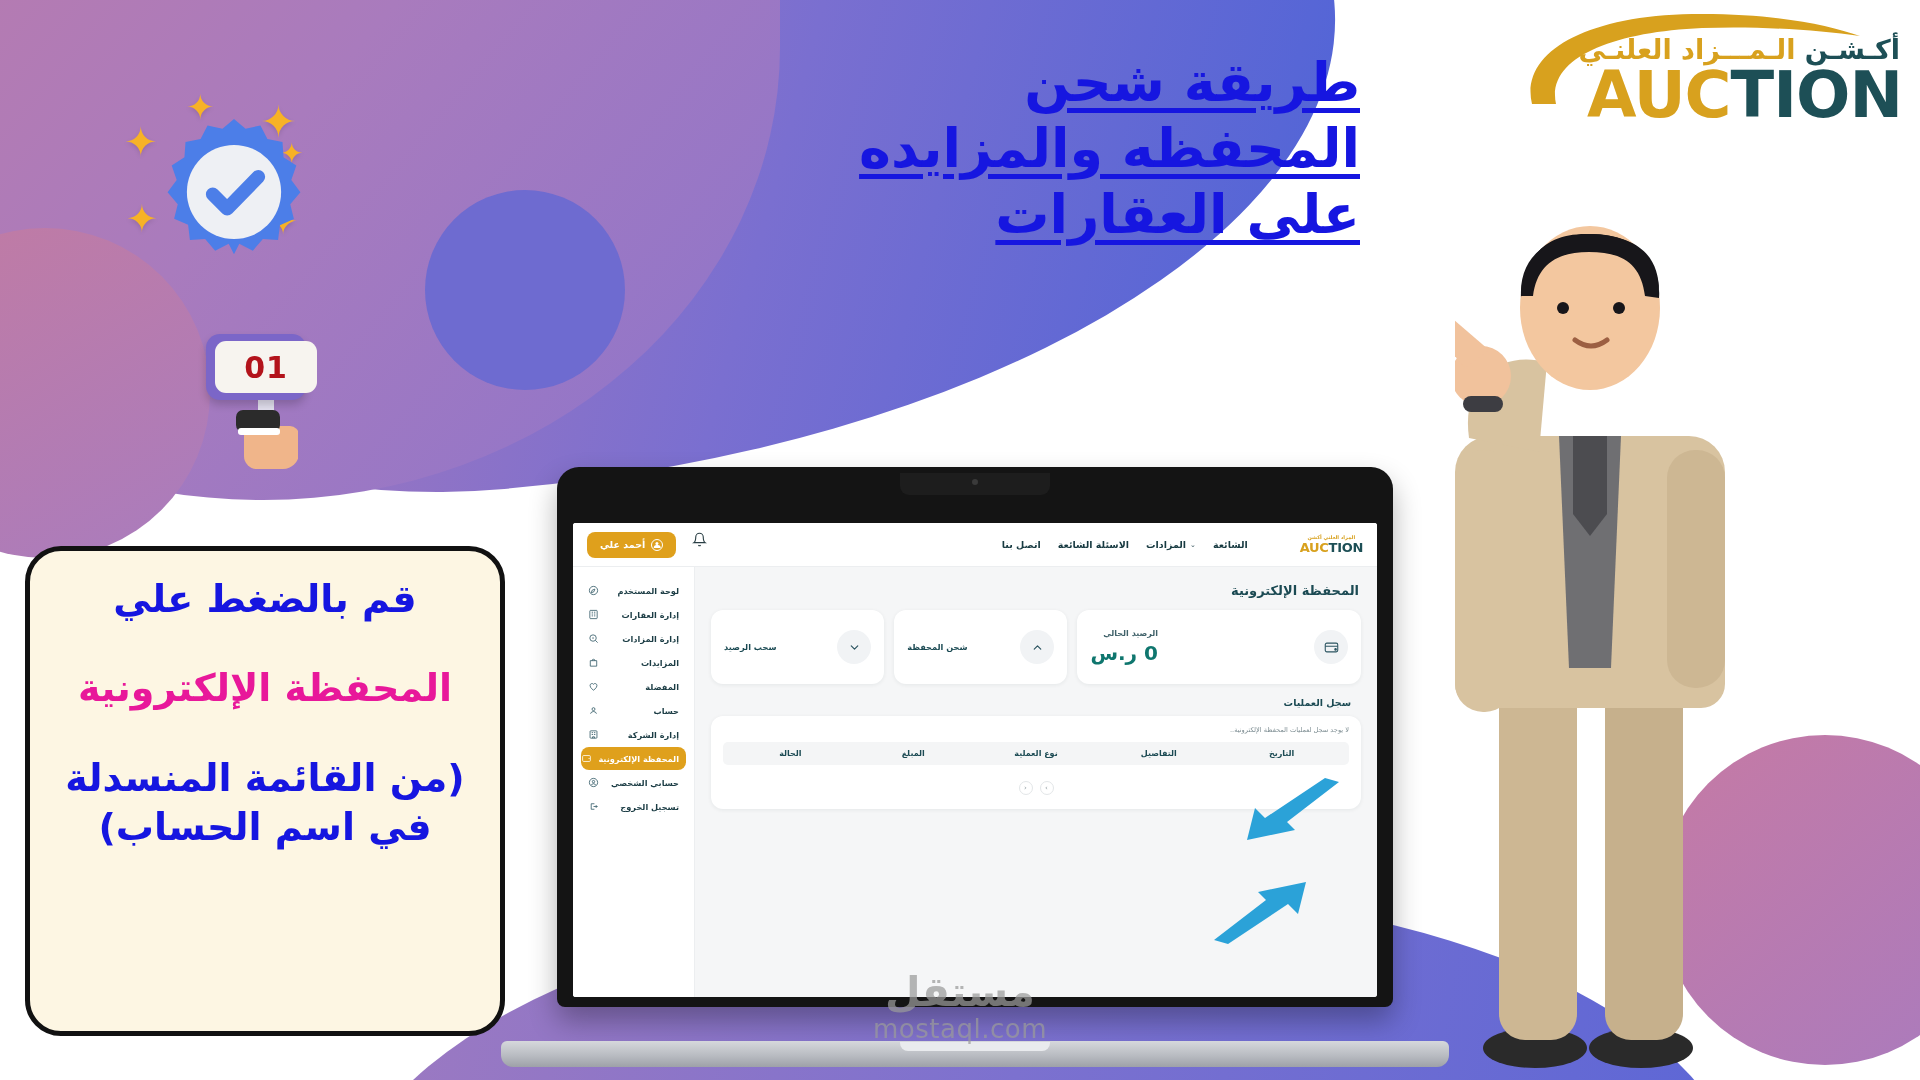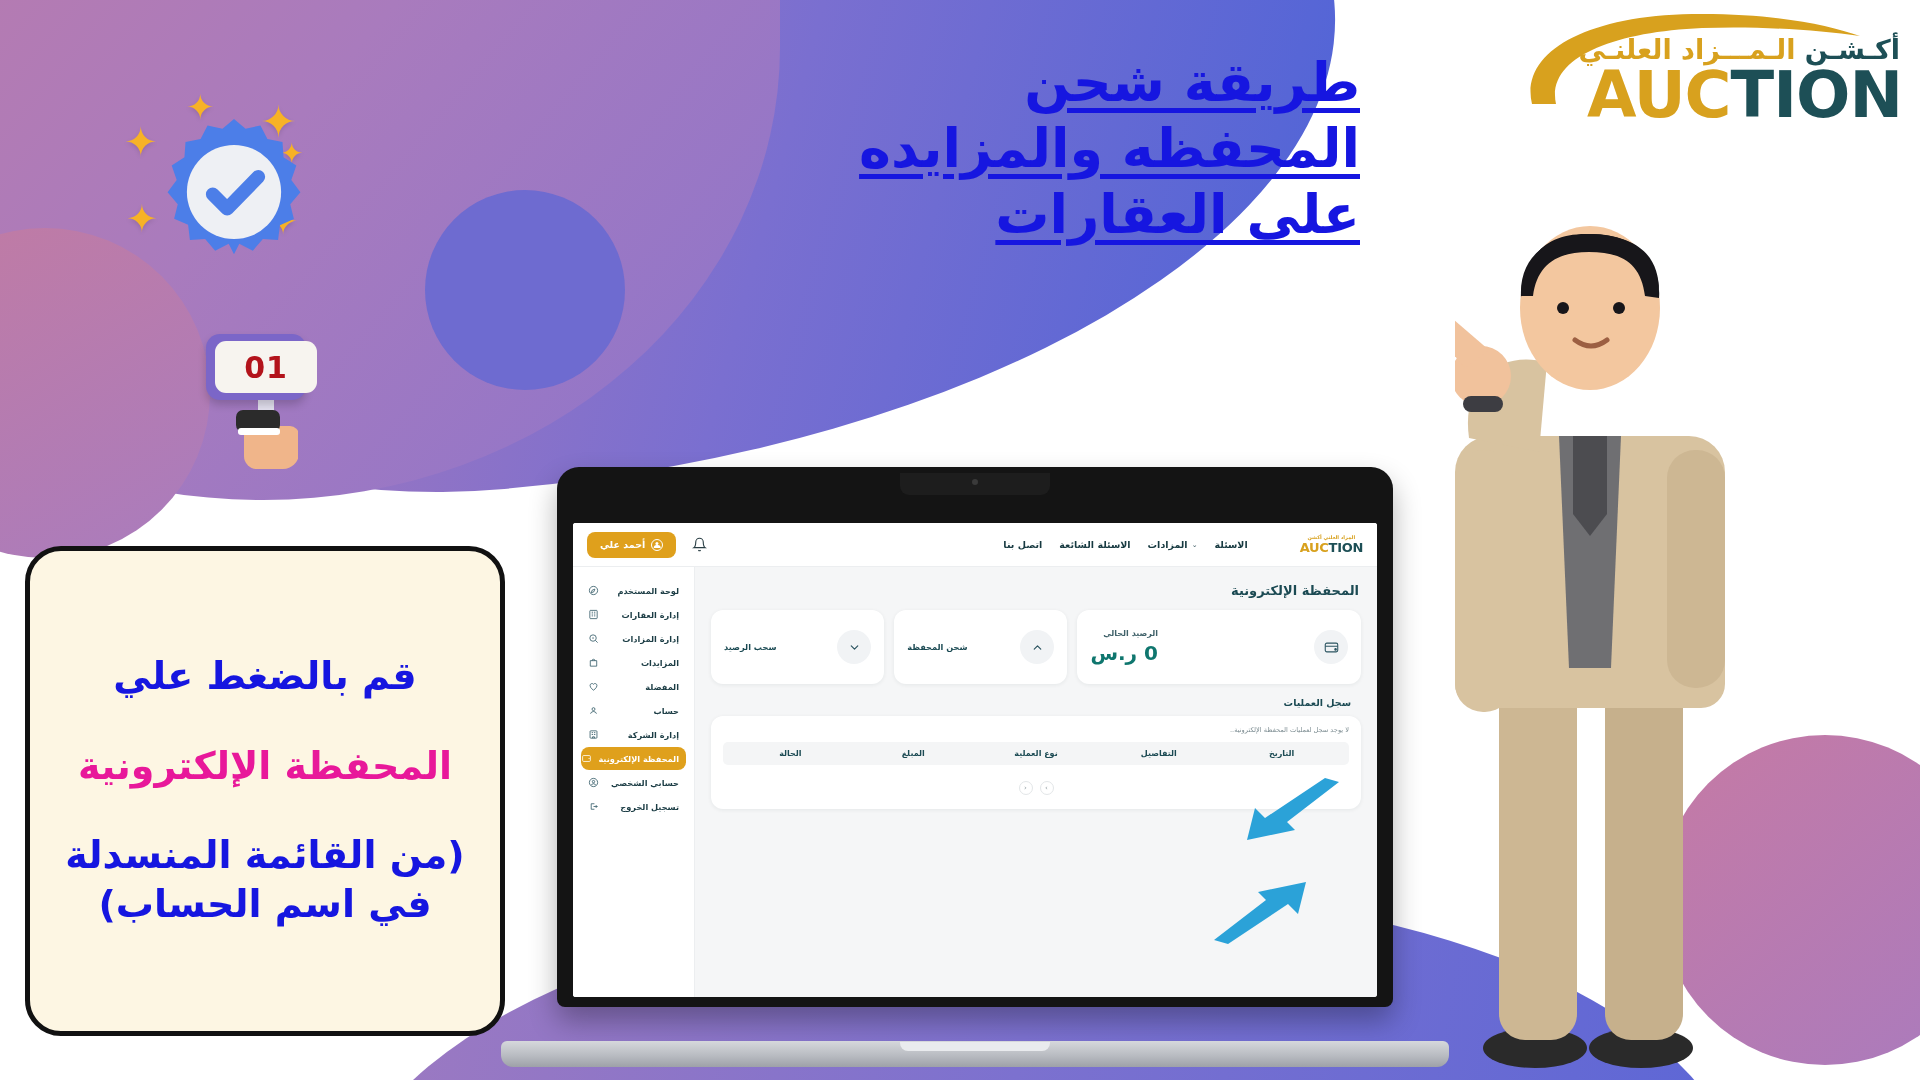--- a/index.html
+++ b/index.html
@@ -68,21 +68,21 @@
     background:#f7f4ef;display:flex;align-items:center;justify-content:center;
     color:#b3131b;font-size:30px;font-weight:bold;letter-spacing:1px;
   }
   .sign-pole{position:absolute;left:52px;top:58px;width:16px;height:48px;background:#e3e0ef;border-radius:3px;}
   .sign-hand{position:absolute;left:30px;top:76px;width:62px;height:66px;}
 
   
   .card{
     position:absolute;left:25px;top:546px;width:480px;height:490px;
     background:#fdf6e3;border:5px solid #111;border-radius:36px;
-    display:flex;flex-direction:column;align-items:center;justify-content:center;
+    display:flex;flex-direction:column;align-items:center;justify-content:flex-start;
     direction:rtl;text-align:center;padding:24px 28px;gap:40px;
   }
   .card-l1{font-size:38px;font-weight:bold;color:#1616e0;line-height:1.3;}
   .card-l2{font-size:38px;font-weight:bold;color:#e8189a;line-height:1.3;}
   .card-l3{font-size:38px;font-weight:bold;color:#1616e0;line-height:1.3;}
 
   
   .laptop{position:absolute;left:549px;top:467px;width:852px;height:600px;}
   .lid{
     position:absolute;left:8px;top:0;width:836px;height:540px;background:#141414;
@@ -106,21 +106,21 @@
     display:flex;align-items:center;padding:0 14px;gap:0;border-bottom:1px solid #eceef0;
   }
   .nav-logo{display:flex;flex-direction:column;align-items:center;margin-left:6px;}
   .nav-logo-ar{font-size:5px;color:#d8a11e;font-weight:bold;letter-spacing:.3px;}
   .nav-logo-main{font-size:13px;font-weight:bold;letter-spacing:-.3px;}
   .nav-logo-main .a{color:#d8a11e;}
   .nav-logo-main .b{color:#1d4f56;}
   .nav-links{display:flex;align-items:center;gap:17px;margin-right:46px;}
   .nav-link{font-size:9.5px;font-weight:bold;color:#173a41;white-space:nowrap;display:flex;align-items:center;gap:4px;}
   .nav-caret{font-size:7px;color:#5d767c;}
-  .nav-right{margin-right:auto;display:flex;align-items:center;gap:16px;}
+  .nav-right{margin-right:auto;display:flex;gap:16px;}
   .bell{width:15px;height:15px;color:#2a3f45;}
   .user-btn{
     background:#dfa01c;color:#fff;border-radius:8px;padding:7px 13px;
     font-size:9.5px;font-weight:bold;display:flex;align-items:center;gap:6px;white-space:nowrap;
   }
   .user-ico{width:12px;height:12px;border:1.3px solid #fff;border-radius:50%;position:relative;flex:none;}
   .user-ico::after{content:"";position:absolute;left:50%;top:2.5px;transform:translateX(-50%);width:3.2px;height:3.2px;border-radius:50%;background:#fff;}
   .user-ico::before{content:"";position:absolute;left:50%;bottom:1.2px;transform:translateX(-50%);width:6.6px;height:3.4px;border-radius:3.3px 3.3px 0 0;background:#fff;}
 
   .body-row{position:absolute;left:0;top:44px;right:0;bottom:0;display:flex;}
@@ -248,21 +248,21 @@
         <div class="page">
 
           <div class="navbar">
             <div class="nav-logo">
               <div class="nav-logo-ar">المزاد العلني أكشن</div>
               <div class="nav-logo-main"><span class="a">AUC</span><span class="b">TION</span></div>
             </div>
 
             <div class="nav-links">
               <div class="nav-link">
-                <span>الاسئلة</span>
+                <span>الشائعة</span>
               </div>
               <div class="nav-link">
                 <span class="nav-caret">⌄</span>
                 <span>المزادات</span>
               </div>
               <div class="nav-link">
                 <span>الاسئلة الشائعة</span>
               </div>
               <div class="nav-link">
                 <span>اتصل بنا</span>
@@ -443,14 +443,18 @@
     <path d="M10 168 l-34 -40 14 -16 44 38 z" fill="#f1c29c"></path>
     <rect x="8" y="196" width="40" height="16" rx="8" fill="#3d3d42"></rect>
     <ellipse cx="135" cy="108" rx="70" ry="82" fill="#f3c79f"></ellipse>
     <path d="M66 98 C62 26 206 16 204 98 C206 60 188 36 136 34 C88 32 70 58 66 98 z" fill="#17161a"></path>
     <path d="M66 96 C64 52 100 34 136 34 C180 34 206 58 204 98 L190 96 C186 64 168 52 134 52 C100 52 82 66 78 96 z" fill="#17161a"></path>
     <circle cx="108" cy="108" r="6" fill="#17161a"></circle>
     <circle cx="164" cy="108" r="6" fill="#17161a"></circle>
     <path d="M120 140 q16 12 32 0" stroke="#9c5f42" stroke-width="5" fill="none" stroke-linecap="round"></path>
   </svg>
 
+  <div class="wm">
+    <div class="wm-ar">مستقل</div>
+    <div class="wm-en">mostaql.com</div>
+  </div>
 
 </div>
 
 </body></html>

